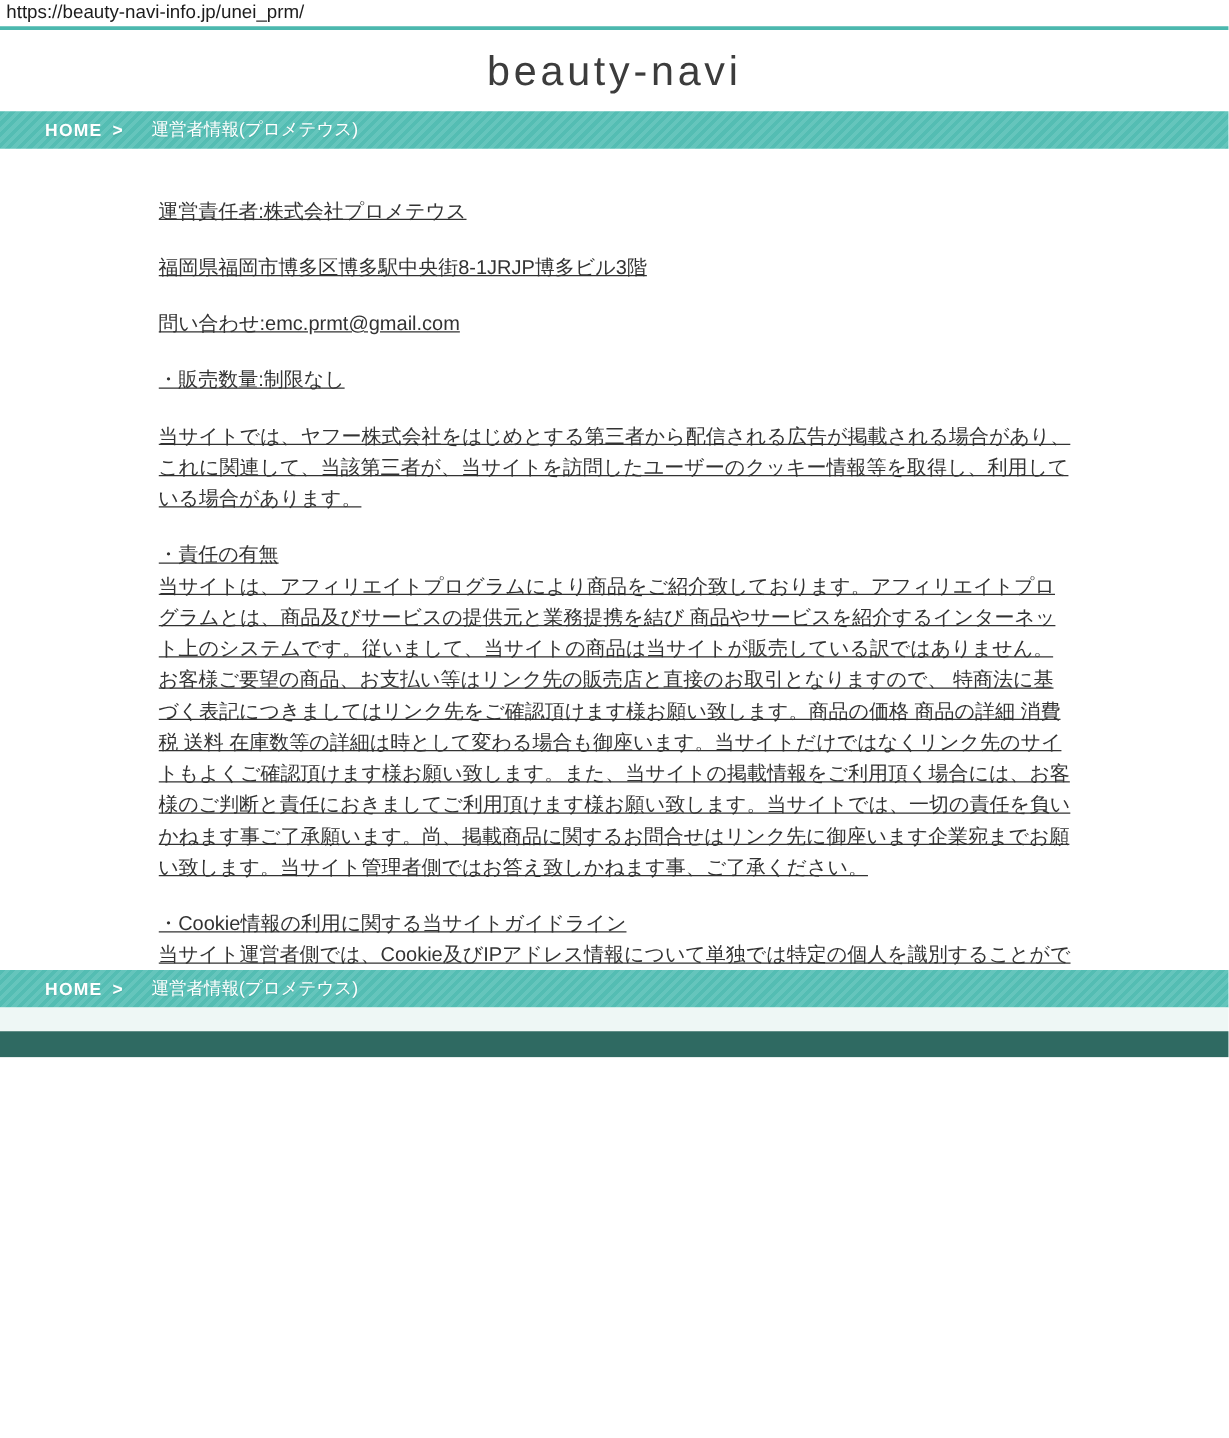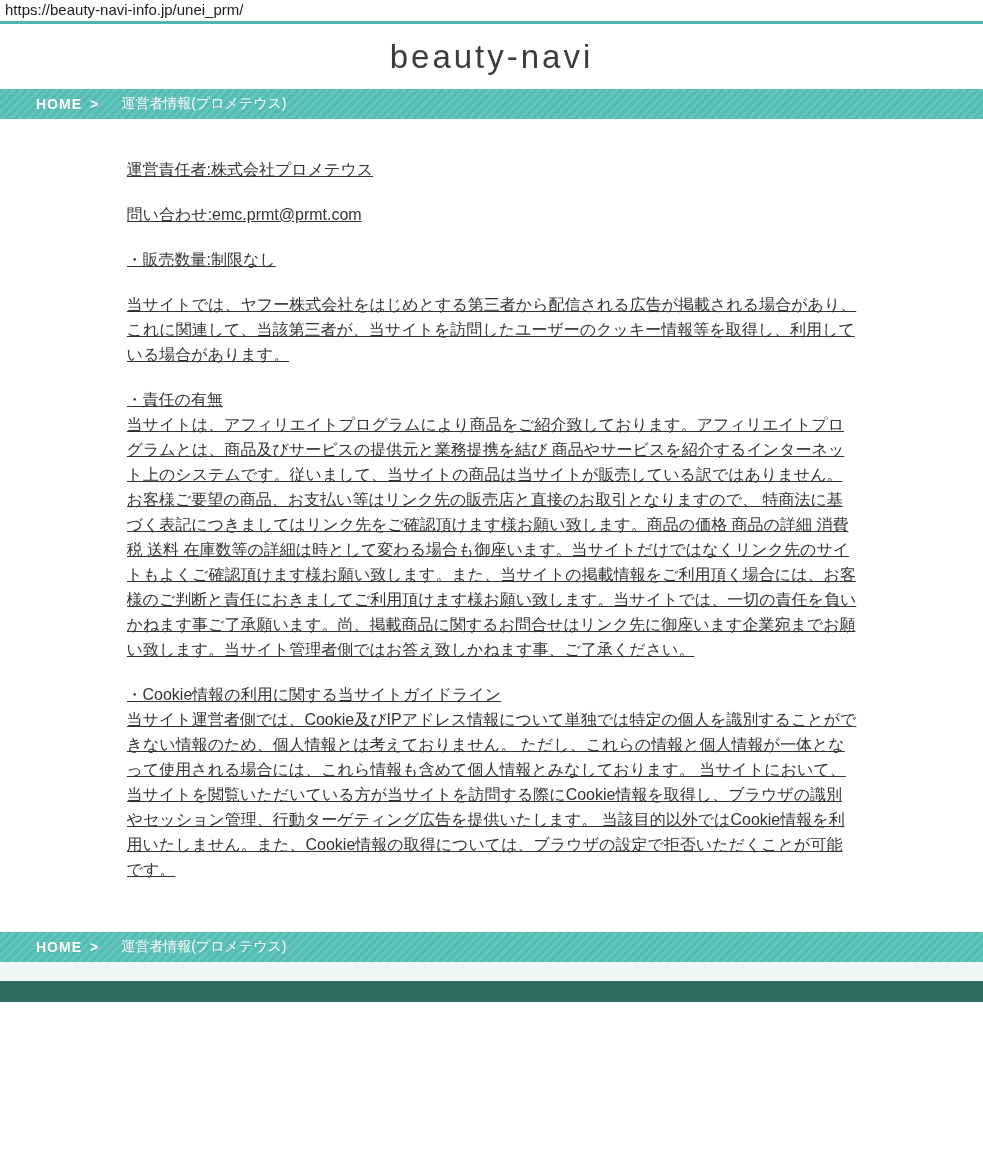--- a/index.html
+++ b/index.html
@@ -3,21 +3,21 @@
 <meta charset="utf-8">
 <style>
   html, body {
     margin: 0;
     padding: 0;
     background: #ffffff;
     font-family: "Liberation Sans", "DejaVu Sans", sans-serif;
   }
   .page {
     width: 983px;
-    height: 1002px;
+    height: 846px;
     margin: 0 auto;
     background: #ffffff;
     display: flex;
     flex-direction: column;
     overflow: hidden;
   }
 
   
   .url-bar {
     height: 21px;
@@ -127,21 +127,22 @@
   </header>
 
   <nav class="breadcrumb">
     <a class="home-link">HOME</a>
     <span class="separator">&gt;</span>
     <span class="current">運営者情報(プロメテウス)</span>
   </nav>
 
   <main class="content">
     <p>運営責任者:株式会社プロメテウス</p>
-    <p>問い合わせ:emc.prmt@prmt.com</p>
+    <p>福岡県福岡市博多区博多駅中央街8-1JRJP博多ビル3階</p>
+    <p>問い合わせ:emc.prmt@gmail.com</p>
     <p>・販売数量:制限なし</p>
     <p>当サイトでは、ヤフー株式会社をはじめとする第三者から配信される広告が掲載される場合があり、これに関連して、当該第三者が、当サイトを訪問したユーザーのクッキー情報等を取得し、利用している場合があります。</p>
     <p>
       <span class="block-heading">・責任の有無</span>
       <span>当サイトは、アフィリエイトプログラムにより商品をご紹介致しております。アフィリエイトプログラムとは、商品及びサービスの提供元と業務提携を結び 商品やサービスを紹介するインターネット上のシステムです。従いまして、当サイトの商品は当サイトが販売している訳ではありません。お客様ご要望の商品、お支払い等はリンク先の販売店と直接のお取引となりますので、 特商法に基づく表記につきましてはリンク先をご確認頂けます様お願い致します。商品の価格 商品の詳細 消費税 送料 在庫数等の詳細は時として変わる場合も御座います。当サイトだけではなくリンク先のサイトもよくご確認頂けます様お願い致します。また、当サイトの掲載情報をご利用頂く場合には、お客様のご判断と責任におきましてご利用頂けます様お願い致します。当サイトでは、一切の責任を負いかねます事ご了承願います。尚、掲載商品に関するお問合せはリンク先に御座います企業宛までお願い致します。当サイト管理者側ではお答え致しかねます事、ご了承ください。</span>
     </p>
     <p>
       <span class="block-heading">・Cookie情報の利用に関する当サイトガイドライン</span>
       <span>当サイト運営者側では、Cookie及びIPアドレス情報について単独では特定の個人を識別することができない情報のため、個人情報とは考えておりません。 ただし、これらの情報と個人情報が一体となって使用される場合には、これら情報も含めて個人情報とみなしております。 当サイトにおいて、当サイトを閲覧いただいている方が当サイトを訪問する際にCookie情報を取得し、ブラウザの識別やセッション管理、行動ターゲティング広告を提供いたします。 当該目的以外ではCookie情報を利用いたしません。また、Cookie情報の取得については、ブラウザの設定で拒否いただくことが可能です。</span>
     </p>

